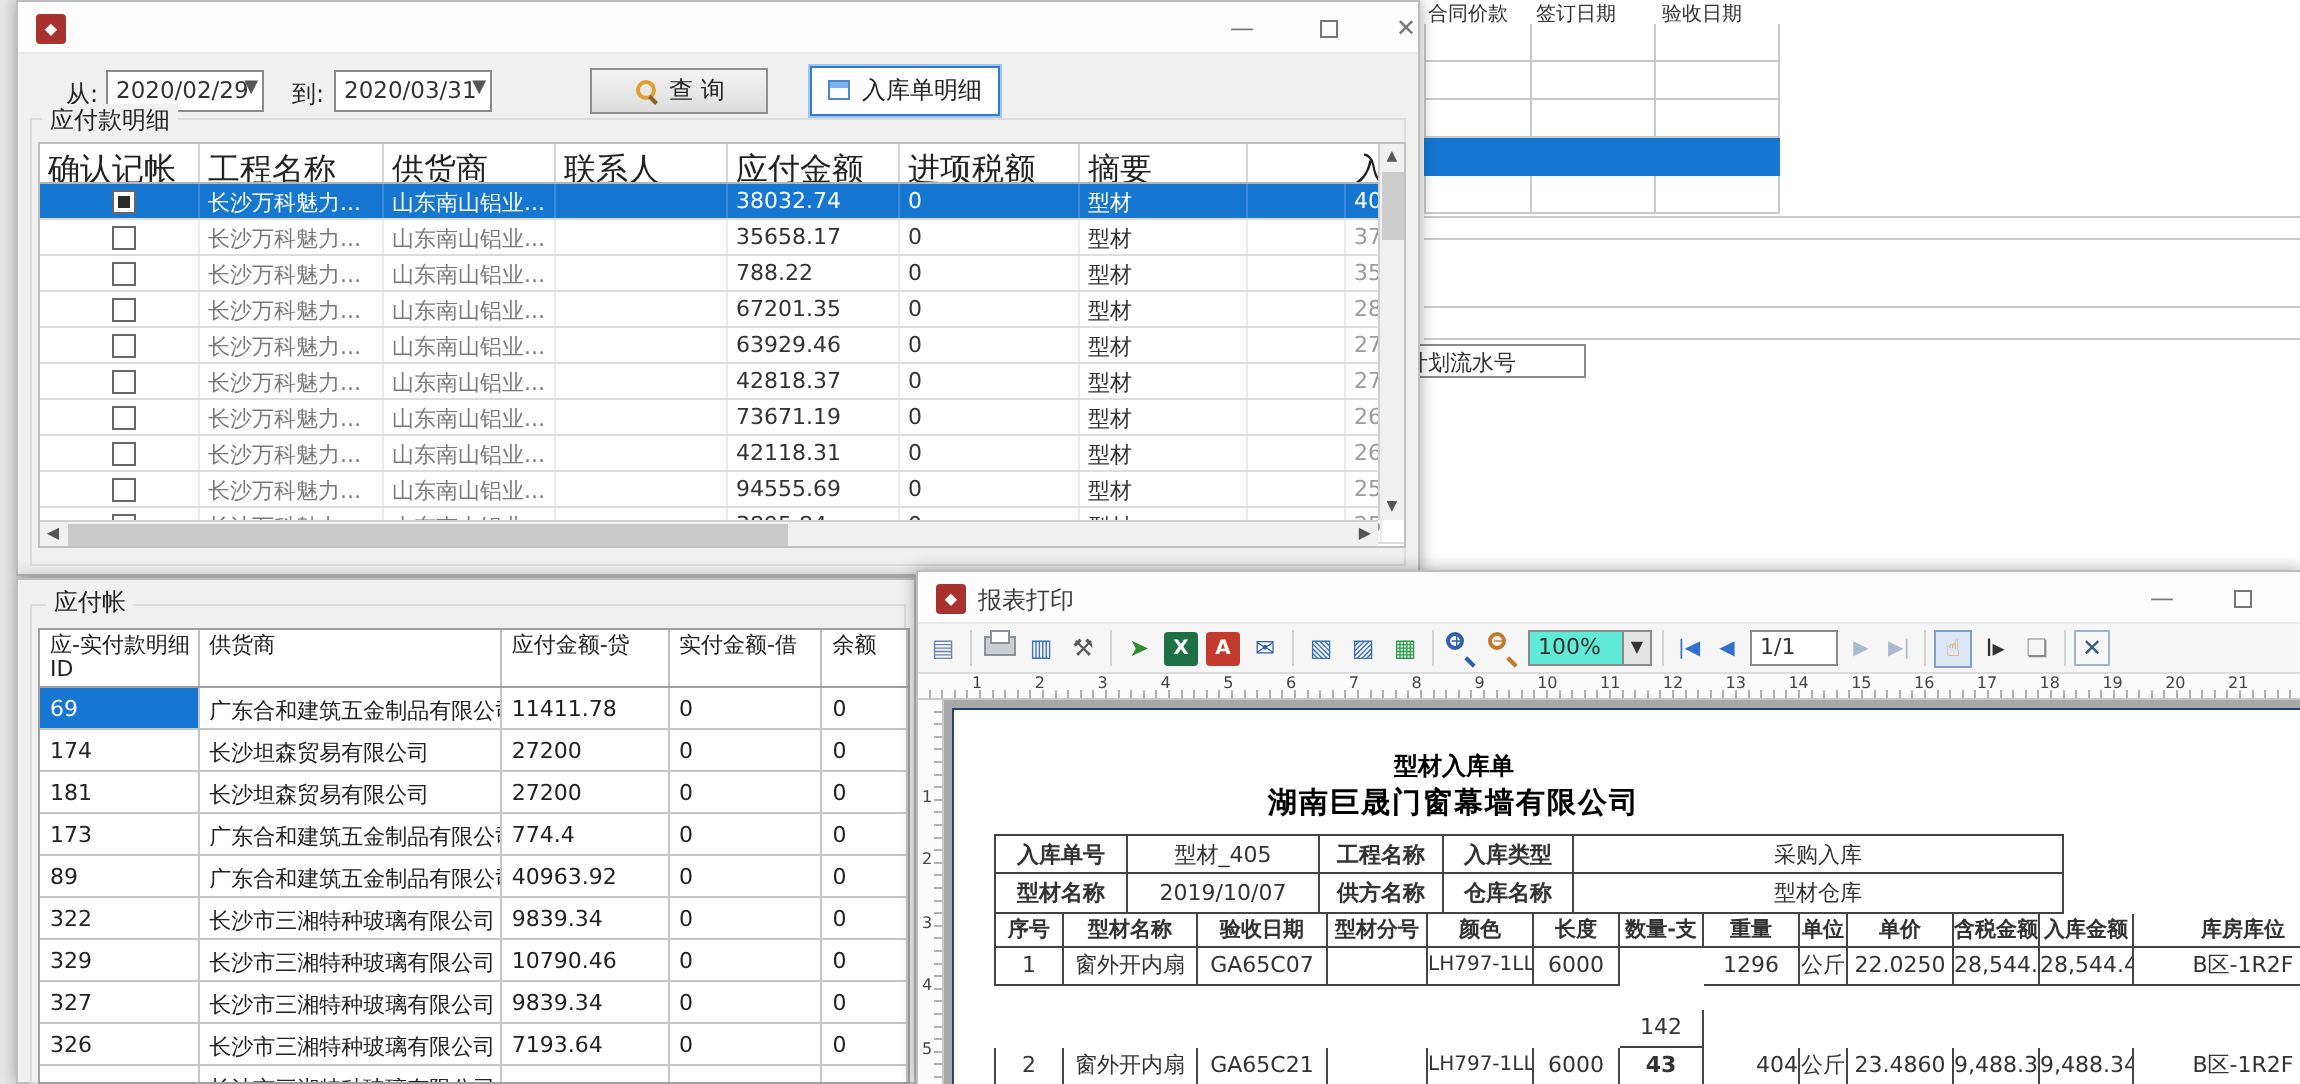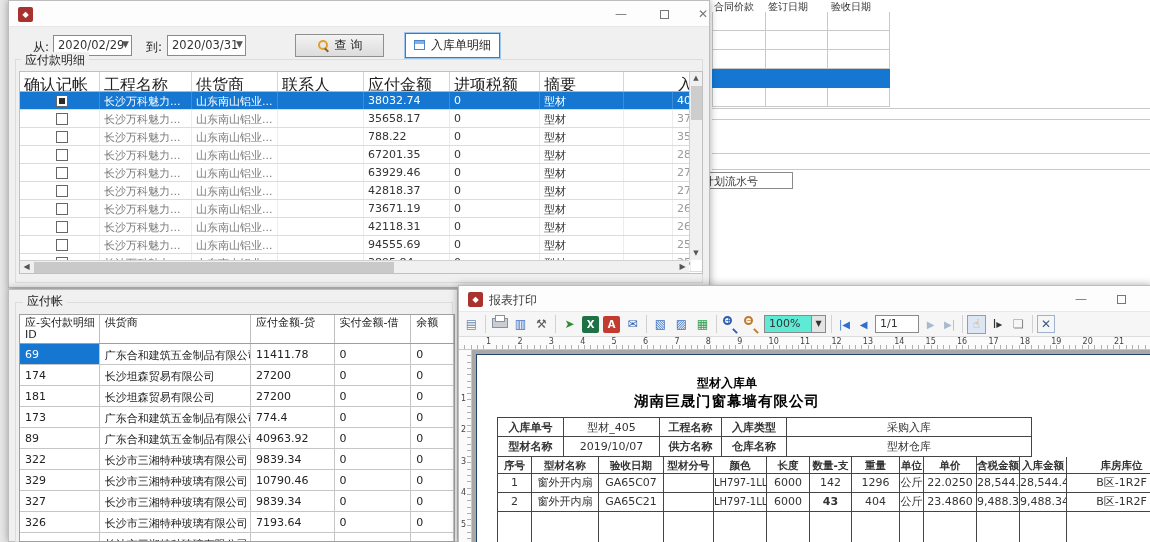--- a/index.html
+++ b/index.html
@@ -531,37 +531,37 @@
             <div class="r-cell r-lab" style="width: 47px; height: 17px; line-height: 16px; font-size: 10.5px;">入库金额</div>
             <div class="r-cell r-lab" style="width: 110px; height: 17px; line-height: 16px; font-size: 10.5px;">库房库位</div>
           </div>
           <div class="r-row">
             <div class="r-cell" style="width: 35px; height: 19px; line-height: 18px;">1</div>
             <div class="r-cell" style="width: 67px; height: 19px; line-height: 18px;">窗外开内扇</div>
             <div class="r-cell" style="width: 65px; height: 19px; line-height: 18px;">GA65C07</div>
             <div class="r-cell" style="width: 50px; height: 19px; line-height: 18px;"></div>
             <div class="r-cell" style="width: 53px; height: 19px; line-height: 18px; font-size: 10px;">LH797-1LL</div>
             <div class="r-cell" style="width: 43px; height: 19px; line-height: 18px;">6000</div>
-            <div class="r-cell" style="width: 42px; height: 19px; line-height: 18px;">142</div>
+            <div class="r-cell" style="width: 42px; height: 19px; line-height: 18px; margin-top: 31px;">142</div>
             <div class="r-cell" style="width: 48px; height: 19px; line-height: 18px;">1296</div>
             <div class="r-cell" style="width: 24px; height: 19px; line-height: 18px;">公斤</div>
             <div class="r-cell" style="width: 53px; height: 19px; line-height: 18px;">22.0250</div>
             <div class="r-cell" style="width: 43px; height: 19px; line-height: 18px;">28,544.40</div>
             <div class="r-cell" style="width: 47px; height: 19px; line-height: 18px;">28,544.40</div>
             <div class="r-cell" style="width: 110px; height: 19px; line-height: 18px;">B区-1R2F</div>
           </div>
           <div class="r-row">
             <div class="r-cell" style="width: 35px; height: 19px; line-height: 18px;">2</div>
             <div class="r-cell" style="width: 67px; height: 19px; line-height: 18px;">窗外开内扇</div>
             <div class="r-cell" style="width: 65px; height: 19px; line-height: 18px;">GA65C21</div>
             <div class="r-cell" style="width: 50px; height: 19px; line-height: 18px;"></div>
             <div class="r-cell" style="width: 53px; height: 19px; line-height: 18px; font-size: 10px;">LH797-1LL</div>
             <div class="r-cell" style="width: 43px; height: 19px; line-height: 18px;">6000</div>
             <div class="r-cell" style="width: 42px; height: 19px; line-height: 18px; font-weight: bold;">43</div>
-            <div class="r-cell" style="width: 48px; height: 19px; line-height: 18px;">404</div>
+            <div class="r-cell" style="width: 48px; height: 19px; line-height: 18px; text-align: right;">404</div>
             <div class="r-cell" style="width: 24px; height: 19px; line-height: 18px;">公斤</div>
             <div class="r-cell" style="width: 53px; height: 19px; line-height: 18px;">23.4860</div>
             <div class="r-cell" style="width: 43px; height: 19px; line-height: 18px;">9,488.34</div>
             <div class="r-cell" style="width: 47px; height: 19px; line-height: 18px;">9,488.34</div>
             <div class="r-cell" style="width: 110px; height: 19px; line-height: 18px;">B区-1R2F</div>
           </div>
           <div class="r-row">
             <div class="r-cell" style="width: 35px; height: 58px;"></div>
             <div class="r-cell" style="width: 67px; height: 58px;"></div>
             <div class="r-cell" style="width: 65px; height: 58px;"></div>

